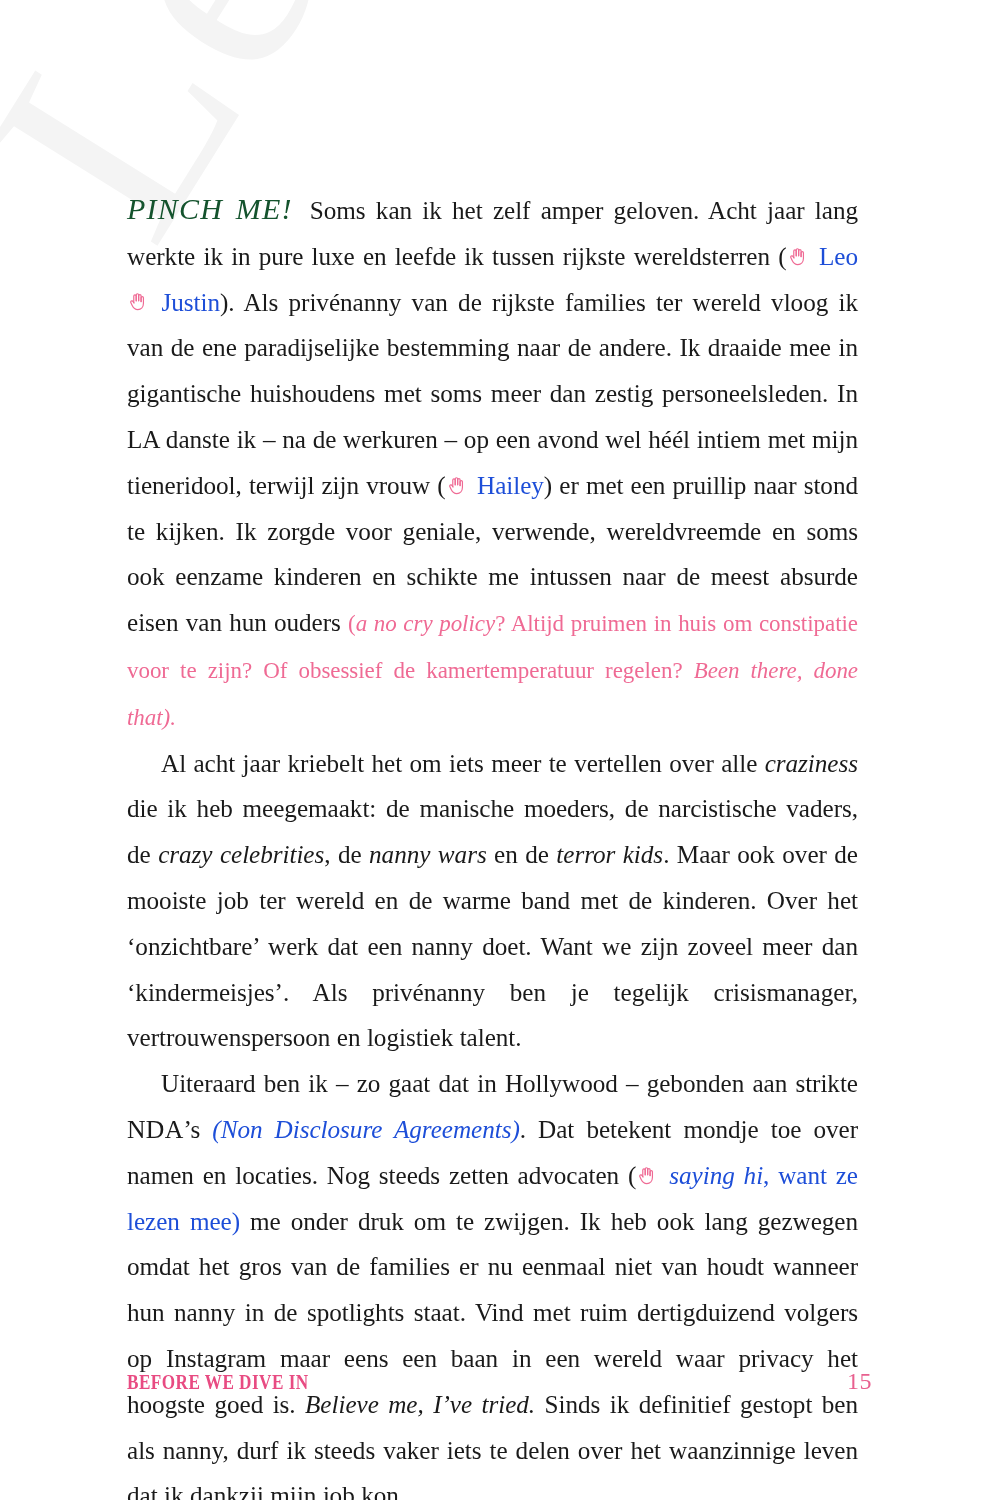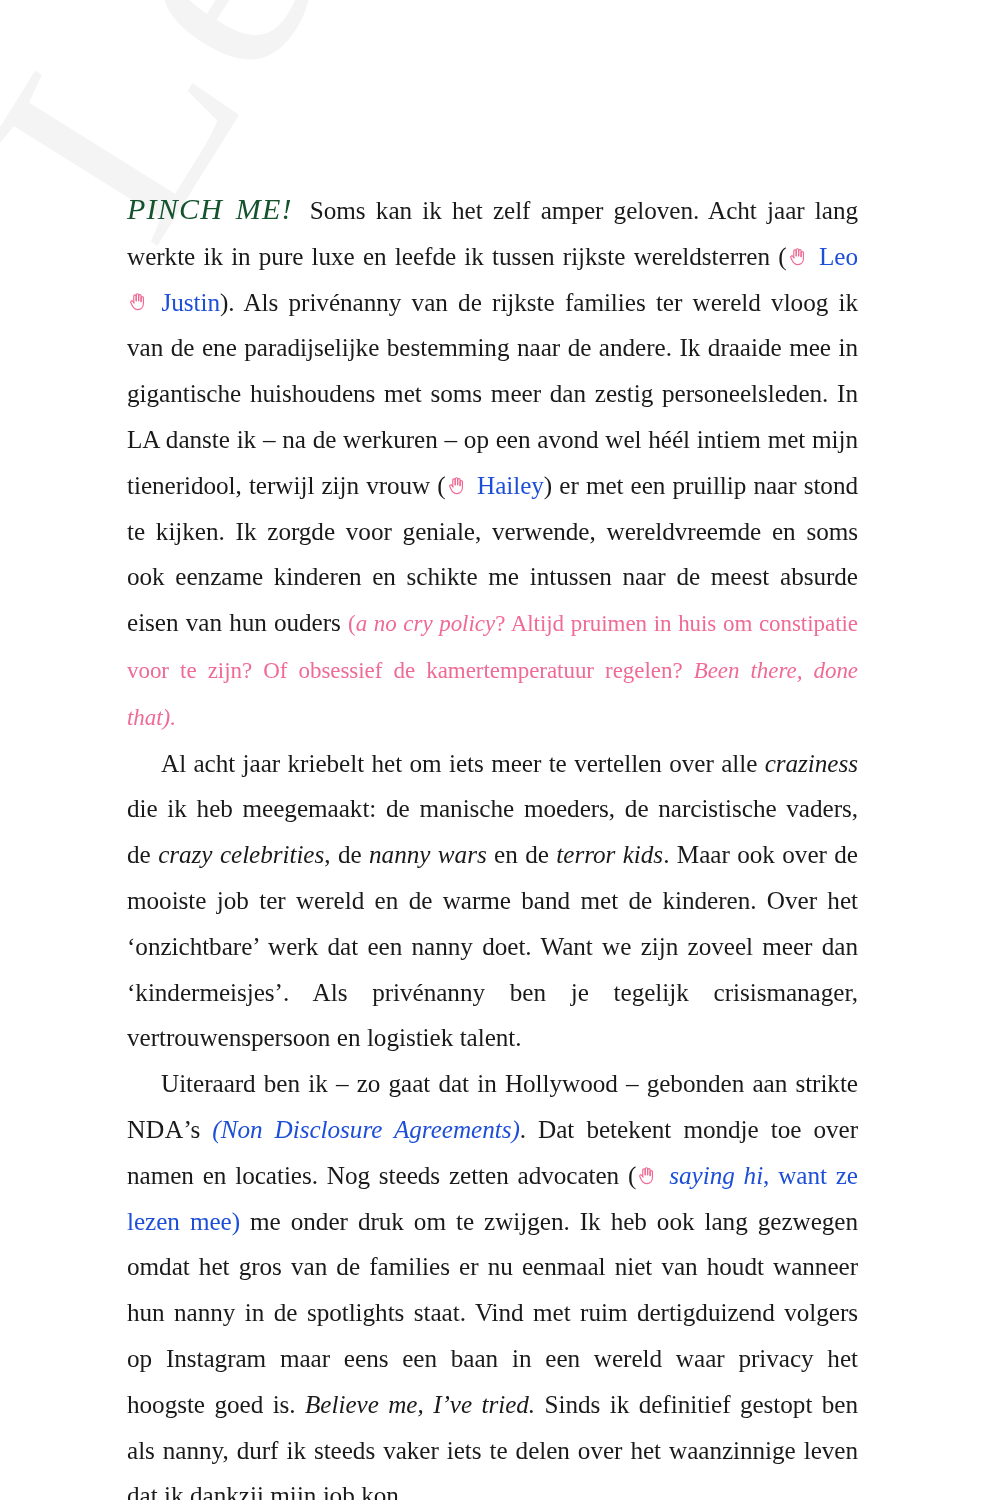--- a/index.html
+++ b/index.html
@@ -166,14 +166,18 @@
 
     <p class="para indent"><span>Uiteraard ben ik – zo gaat dat in Hollywood – gebonden aan strikte </span><span class="smallcaps">NDA</span><span>’s </span><span class="pink it">(Non Disclosure Agreements)</span><span>. Dat betekent mondje toe over namen en locaties. Nog steeds zetten advocaten (</span><span class="hand-icon"><svg viewBox="0 0 24 24" fill="none" stroke="#ef6a94" stroke-width="1.3" stroke-linecap="round" stroke-linejoin="round">
             <path d="M7.5 12.8V5.6a1.35 1.35 0 0 1 2.7 0v5.4"></path>
             <path d="M10.2 10.6V4.4a1.35 1.35 0 0 1 2.7 0v6.2"></path>
             <path d="M12.9 10.9V5.3a1.35 1.35 0 0 1 2.7 0v6.3"></path>
             <path d="M15.6 11.8V7.6a1.3 1.3 0 0 1 2.6 0v6.1c0 4.2-2.6 6.9-6.2 6.9-3.3 0-5-1.8-6.1-4.2l-1.6-3.5a1.3 1.3 0 0 1 2.2-1.4l1.3 1.8"></path>
           </svg></span><span class="pink it"> saying hi</span><span class="pink">, want ze lezen mee)</span><span> me onder druk om te zwijgen. Ik heb ook lang gezwegen omdat het gros van de families er nu eenmaal niet van houdt wanneer hun nanny in de spotlights staat. Vind met ruim dertigduizend volgers op Instagram maar eens een baan in een wereld waar privacy het hoogste goed is. </span><span class="it">Believe me, I’ve tried.</span><span> Sinds ik definitief gestopt ben als nanny, durf ik steeds vaker iets te delen over het waanzinnige leven dat ik dankzij mijn job kon</span></p>
 
   </div>
 
+  <div class="footer">
+    <div class="footer-title">BEFORE WE DIVE IN</div>
+    <div class="footer-page">15</div>
+  </div>
 
 </div>
 
 </body></html>

